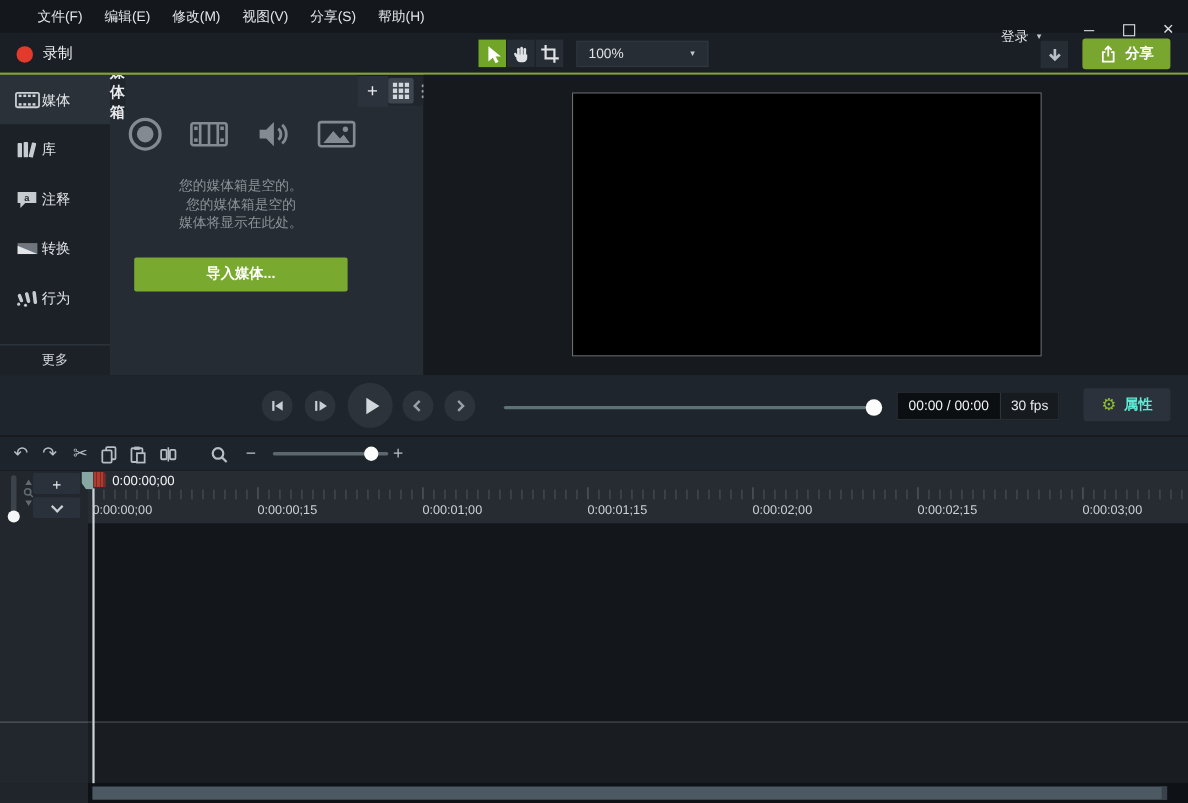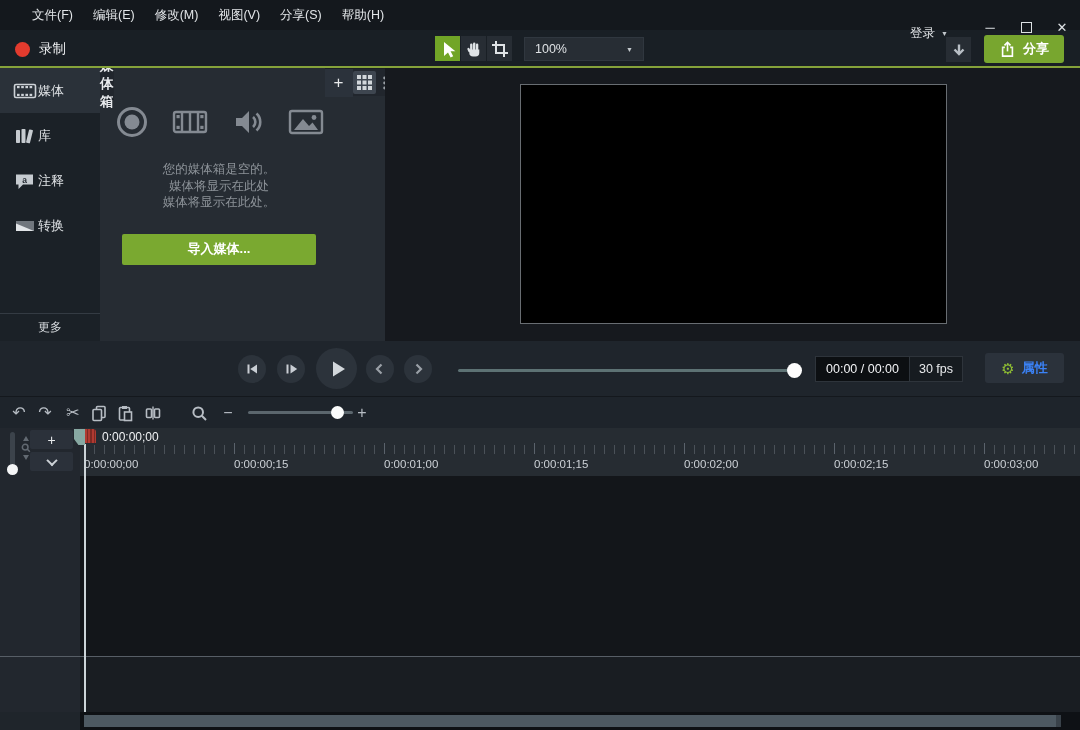--- a/index.html
+++ b/index.html
@@ -2,21 +2,21 @@
 <html><head>
 <meta charset="utf-8">
 <style>
   * { margin:0; padding:0; box-sizing:border-box; }
   html,body { width:1080px; height:730px; overflow:hidden; }
   body { font-family:"Liberation Sans","DejaVu Sans",sans-serif; background:#13161a; }
   .app { position:relative; width:1080px; height:730px; background:#13161a; }
 
   
   .menubar { position:relative; height:30px; background:#14181d; display:flex; align-items:center; }
-  .menus { display:flex; padding-left:8px; z-index:2;margin-left:14px; }
+  .menus { display:flex; padding-left:24px; z-index:2; }
   .menu-item { padding:0 10px; line-height:30px; font-size:12.5px; color:#e3e6e9; cursor:default; }
   .window-title { position:absolute; left:0; right:90px; text-align:center; font-size:12.5px; color:#e6e8ea; }
   .menubar-right { margin-left:auto; display:flex; align-items:flex-end; height:100%; z-index:2;margin-top:24px; }
   .login-button { display:flex; align-items:center; gap:6px; padding:0 12px; margin-right:12px; font-size:12.5px; color:#e3e6e9; }
   .caret { font-size:7px; color:#c3c8cd; line-height:1; }
   .winbtn { width:36px; height:30px; display:flex; align-items:center; justify-content:center; color:#dde1e4; font-size:13px; }
   .maxbox { width:11px; height:11px; border:1.5px solid #dde1e4; display:block; }
 
   
   .toolbar { position:relative; height:38px; background:#191f25; border-bottom:2px solid #85a23a; }
@@ -57,21 +57,21 @@
   .playback-bar { position:relative; height:55px; background:#1f252c; }
   .pb-btn { position:absolute; top:14px; width:28px; height:28px; border-radius:50%; background:#2c333b; display:flex; align-items:center; justify-content:center; }
   .pb-play { position:absolute; left:316px; top:7px; width:41px; height:41px; border-radius:50%; background:#2c333b; display:flex; align-items:center; justify-content:center; }
   .pb-slider-track { position:absolute; left:458px; top:28px; width:342px; height:3px; border-radius:2px; background:#5d7274; }
   .pb-slider-handle { position:absolute; left:787px; top:22px; width:15px; height:15px; border-radius:50%; background:#fdfdfd; }
   .time-group { position:absolute; left:815px; top:15px; height:26px; display:flex; align-items:center; background:#0c0f12; border:1px solid #2e343b; }
   .time-text { padding:0 10px; font-size:12.5px; color:#f2f3f5; white-space:nowrap; }
   .fps-box { height:100%; display:flex; align-items:center; padding:0 9px; background:#161b20; border-left:1px solid #2e343b; font-size:12.5px; color:#e8eaec; white-space:nowrap; }
   .props-button { position:absolute; left:985px; top:12px; width:79px; height:30px; background:#2b323b; border-radius:3px; display:flex; align-items:center; justify-content:center; gap:7px; }
   .gear { color:#8fbe33; font-size:15px; line-height:1; }
-  .props-label { color:#3b82f6; font-size:13px; font-weight:bold; }
+  .props-label { color:#5eead4; font-size:13px; font-weight:bold; }
 
   
   .edit-toolbar { position:relative; height:32px; background:#1e242b; border-top:1px solid #14181d; }
   .et-btn { position:absolute; top:3px; width:26px; height:26px; display:flex; align-items:center; justify-content:center; color:#b7bdc4; }
   .et-glyph { font-size:16px; line-height:1; }
   .et-slider-track { position:absolute; left:248px; top:14px; width:105px; height:3px; border-radius:2px; background:#5b666d; }
   .et-slider-handle { position:absolute; left:331px; top:9px; width:13px; height:13px; border-radius:50%; background:#fbfcfc; }
 
   
   .timeline { position:relative; height:302px; background:#13161a; }
@@ -218,20 +218,30 @@
             <text x="11.5" y="11.6" font-size="8.5" font-weight="bold" fill="#272d34" text-anchor="middle" font-family="Liberation Sans, sans-serif">a</text>
           </svg>
         <span class="side-label">注释</span>
       </div>
       <div class="side-item">
         <svg width="24" height="20" viewBox="0 0 24 20">
             <rect x="3" y="5" width="18" height="10" fill="#70767d"></rect>
             <polygon points="3,15 21,15 3,7.5" fill="#e2e5e8"></polygon>
           </svg>
         <span class="side-label">转换</span>
+      </div>
+      <div class="side-item">
+        <svg width="24" height="20" viewBox="0 0 24 20" fill="#c6cbd0">
+            <rect x="4" y="6" width="3.2" height="8" rx="1.6" transform="rotate(-22 5.6 10)"></rect>
+            <rect x="10.5" y="4.5" width="3.2" height="10" rx="1.6" transform="rotate(-14 12.1 9.5)"></rect>
+            <rect x="17" y="3.5" width="3.2" height="12" rx="1.6" transform="rotate(-7 18.6 9.5)"></rect>
+            <circle cx="4" cy="15.5" r="1.4"></circle>
+            <circle cx="10.2" cy="16.5" r="1.4"></circle>
+          </svg>
+        <span class="side-label">行为</span>
       </div>
       <div class="side-more">更多</div>
     </div>
 
     <div class="media-panel">
       <div class="panel-header">媒体箱</div>
       <div class="panel-body">
         <div class="empty-icons">
           <svg width="36" height="36" viewBox="0 0 36 36" fill="none">
               <circle cx="18" cy="18" r="13.5" stroke="#848a92" stroke-width="3"></circle>
@@ -257,21 +267,21 @@
           <svg width="38" height="36" viewBox="0 0 38 36" fill="none" stroke="#848a92" stroke-width="2.4">
               <rect x="3" y="7" width="32" height="22" rx="2"></rect>
               <g fill="#848a92" stroke="none">
                 <circle cx="27" cy="13.5" r="2.4"></circle>
                 <polygon points="7,26 16,15 22,22 25.5,18.5 31,26"></polygon>
               </g>
             </svg>
         </div>
         <div class="empty-text">
           <div>您的媒体箱是空的。</div>
-          <div>媒体将显示在此处</div>
+          <div>您的媒体箱是空的</div>
           <div>媒体将显示在此处。</div>
         </div>
         <button class="import-btn">导入媒体...</button>
       </div>
       <div class="panel-footer">
         <div class="add-media-button">+</div>
         <div class="view-toggles">
           <div class="view-btn selected">
             <svg width="15" height="15" viewBox="0 0 15 15" fill="#d2d7db">
                 <rect x="0" y="0" width="4" height="4"></rect>

